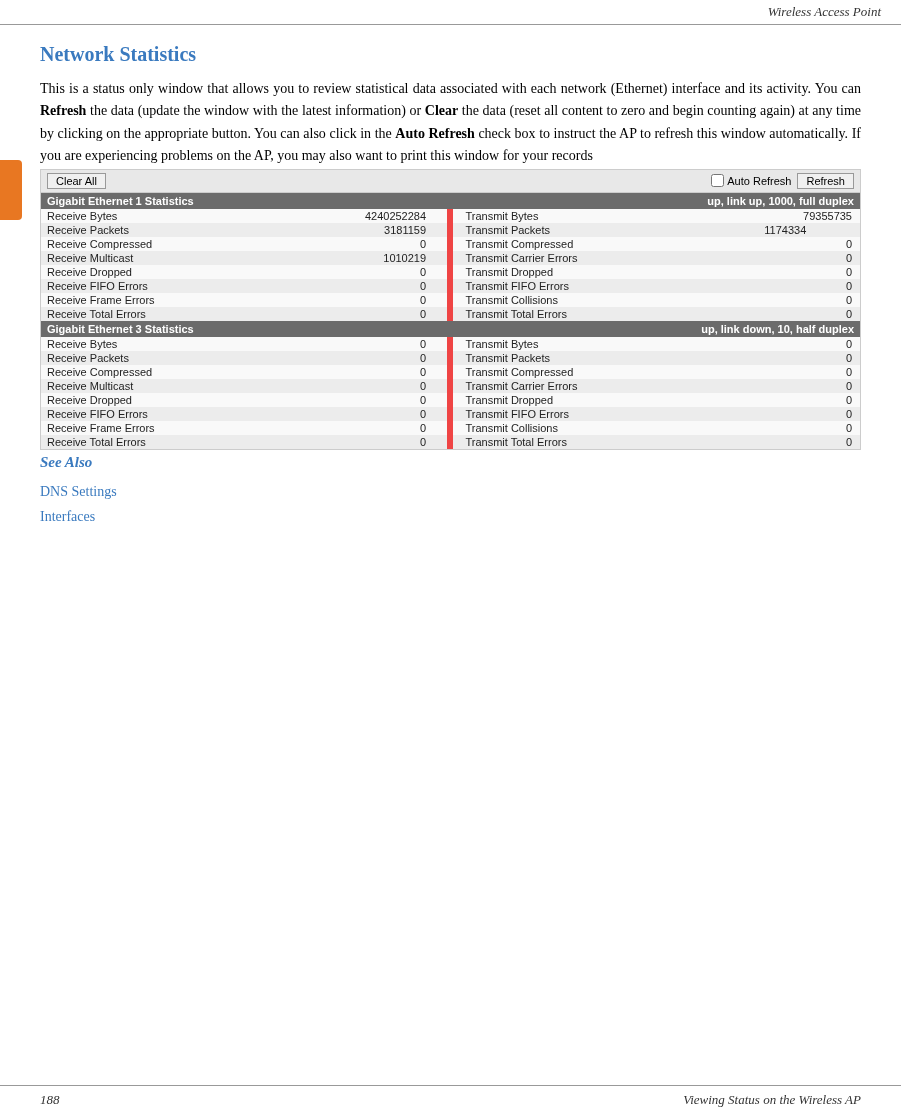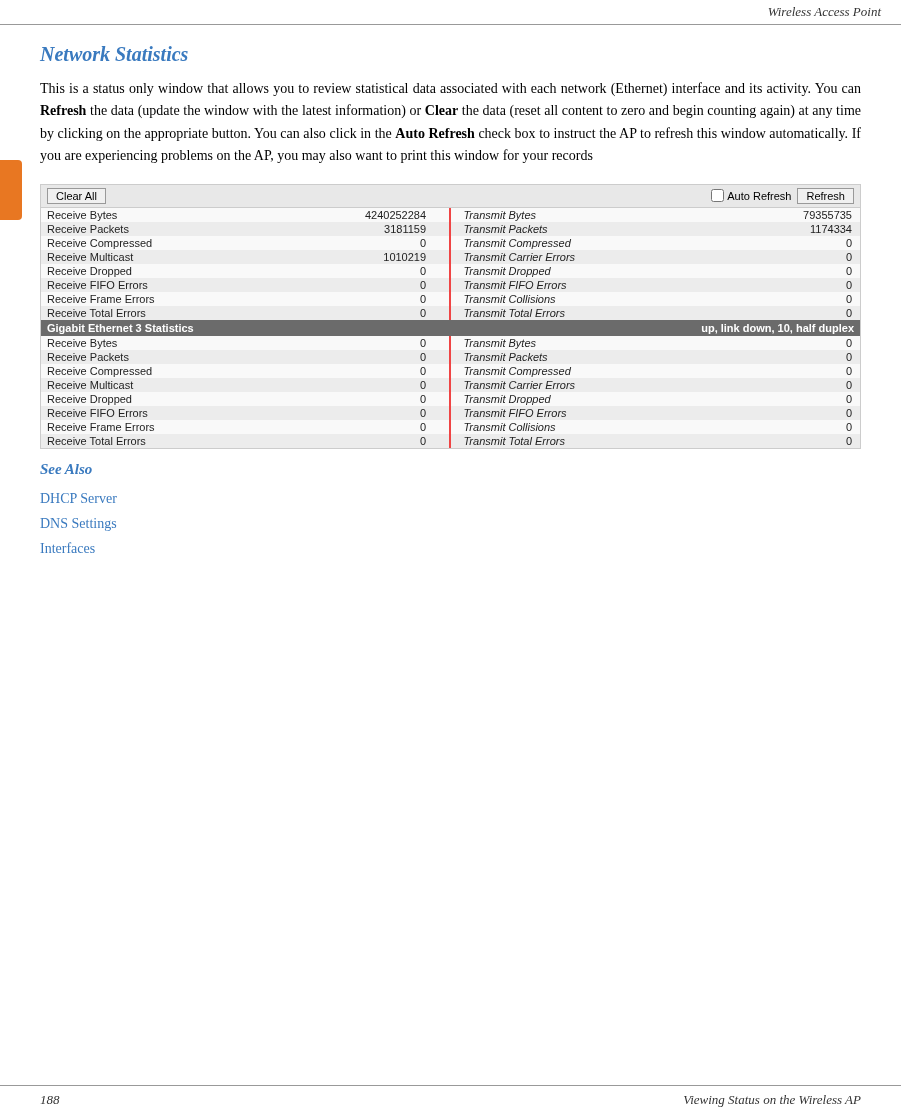--- a/index.html
+++ b/index.html
@@ -38,41 +38,40 @@
 
     
     .content {
       padding: 18px 40px 0 40px;
     }
 
     .page-title {
       font-size: 20px;
       font-weight: bold;
       color: #3a7abf;
-      font-style: italic;
       margin-bottom: 12px;
       font-family: Georgia, serif;
     }
 
     .body-text {
       font-size: 14px;
       line-height: 1.6;
       text-align: justify;
       color: #000;
-      margin-bottom: 16px;
+      margin-bottom: 1px;
     }
 
     .body-text .bold {
       font-weight: bold;
     }
 
     
     .screenshot-container {
       border: 1px solid #ccc;
-      margin: 0 0 12px 0;
+      margin: 0 0 4px 0;
       background: #1d4ed8;
       overflow: hidden;
       font-family: Arial, sans-serif;
       font-size: 11px;
     }
 
     .screenshot-toolbar {
       background: #e8e8e8;
       border-bottom: 1px solid #ccc;
       padding: 3px 6px;
@@ -146,22 +145,21 @@
     .stats-table td.value {
       text-align: right;
       padding-right: 8px;
     }
 
     .stats-table td.label-r {
       padding-left: 10px;
     }
 
     .col-divider {
-      border-left: 2px solid #ef4444;
-      font-style: italic;
+      border-left: 6px solid #ef4444;
     }
 
     
     .figure-caption {
       text-align: center;
       font-size: 13px;
       color: #333;
       margin: 8px 0 20px 0;
       font-style: normal;
     }
@@ -223,36 +221,40 @@
       <button class="clear-all-btn">Clear All</button>
       <div class="toolbar-right">
         <label class="auto-refresh-label">
           <input type="checkbox" style="">
           <span>Auto Refresh</span>
         </label>
         <button class="refresh-btn">Refresh</button>
       </div>
     </div>
 
+    <div class="stats-section-header">
+      <span>Gigabit Ethernet 1 Statistics</span>
+      <span>up, link up, 1000, full duplex</span>
+    </div>
 
     <table class="stats-table">
       <tbody id="section1-tbody">
       <tr>
         <td class="label" style="width:30%">Receive Bytes</td>
         <td class="value" style="width:18%;text-align:right">4240252284</td>
         <td style="width:2%"></td>
         <td class="label-r col-divider" style="width:32%;padding-left:12px">Transmit Bytes</td>
         <td class="value" style="width:18%;text-align:right">79355735</td>
       </tr>
           <tr>
         <td class="label" style="width:30%">Receive Packets</td>
         <td class="value" style="width:18%;text-align:right">3181159</td>
         <td style="width:2%"></td>
         <td class="label-r col-divider" style="width:32%;padding-left:12px">Transmit Packets</td>
-        <td class="value" style="width:18%;text-align:right">1174334</td>
+        <td class="value" style="width:18%;text-align:center">1174334</td>
       </tr>
           <tr>
         <td class="label" style="width:30%">Receive Compressed</td>
         <td class="value" style="width:18%;text-align:right">0</td>
         <td style="width:2%"></td>
         <td class="label-r col-divider" style="width:32%;padding-left:12px">Transmit Compressed</td>
         <td class="value" style="width:18%;text-align:right">0</td>
       </tr>
           <tr>
         <td class="label" style="width:30%">Receive Multicast</td>
@@ -357,21 +359,20 @@
       </tr>
         </tbody>
     </table>
 
   </div>
 
 
   <div>
     <div class="see-also-title">See Also</div>
     <div id="see-also-links">
-        <a class="see-also-link" href="#">DHCP Server</a>
         <a class="see-also-link" href="#">DNS Settings</a>
         <a class="see-also-link" href="#">Interfaces</a>
       </div>
   </div>
 
 </div>
 
 <div class="footer">
   <span>188</span>
   <span>Viewing Status on the Wireless AP</span>

